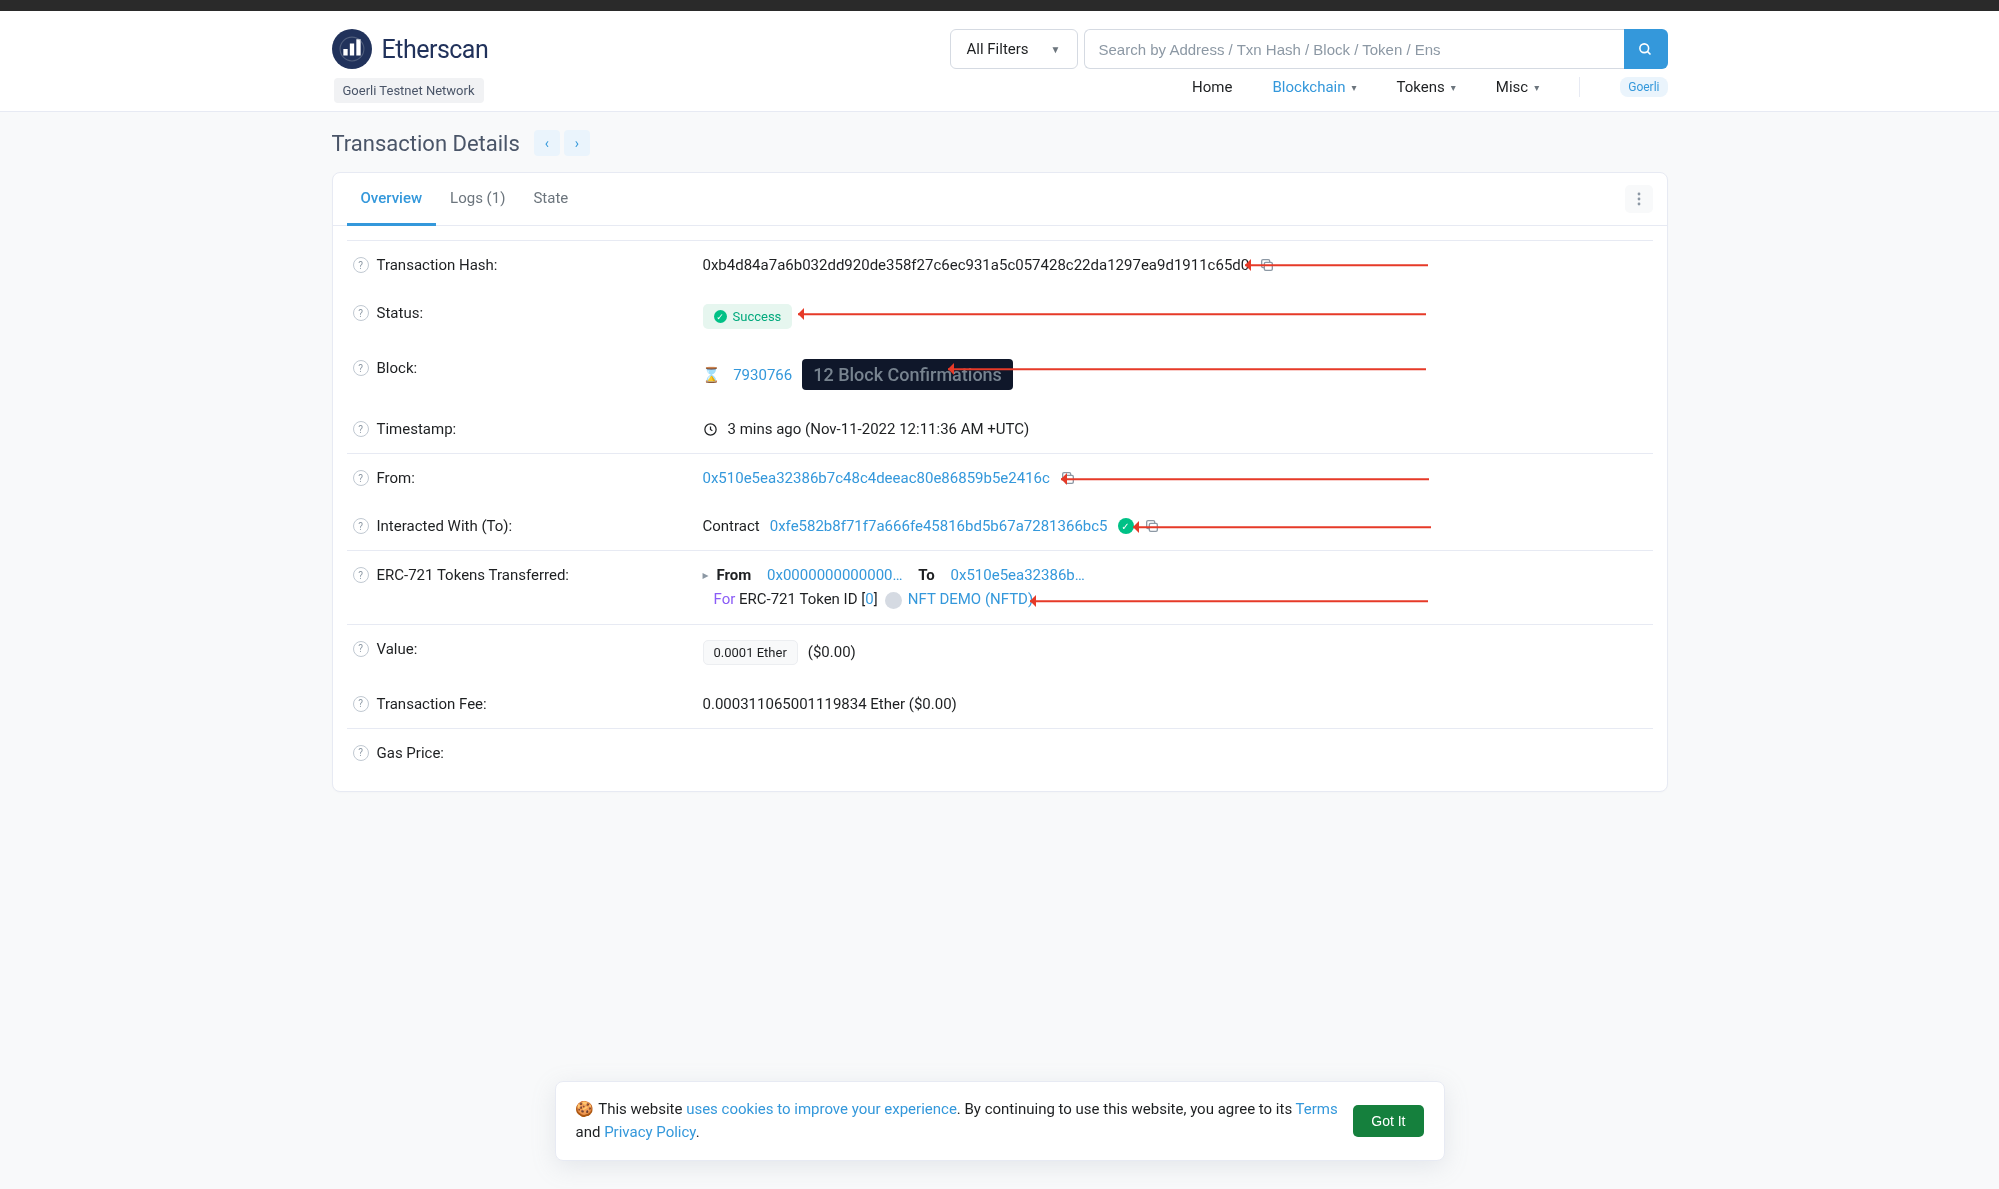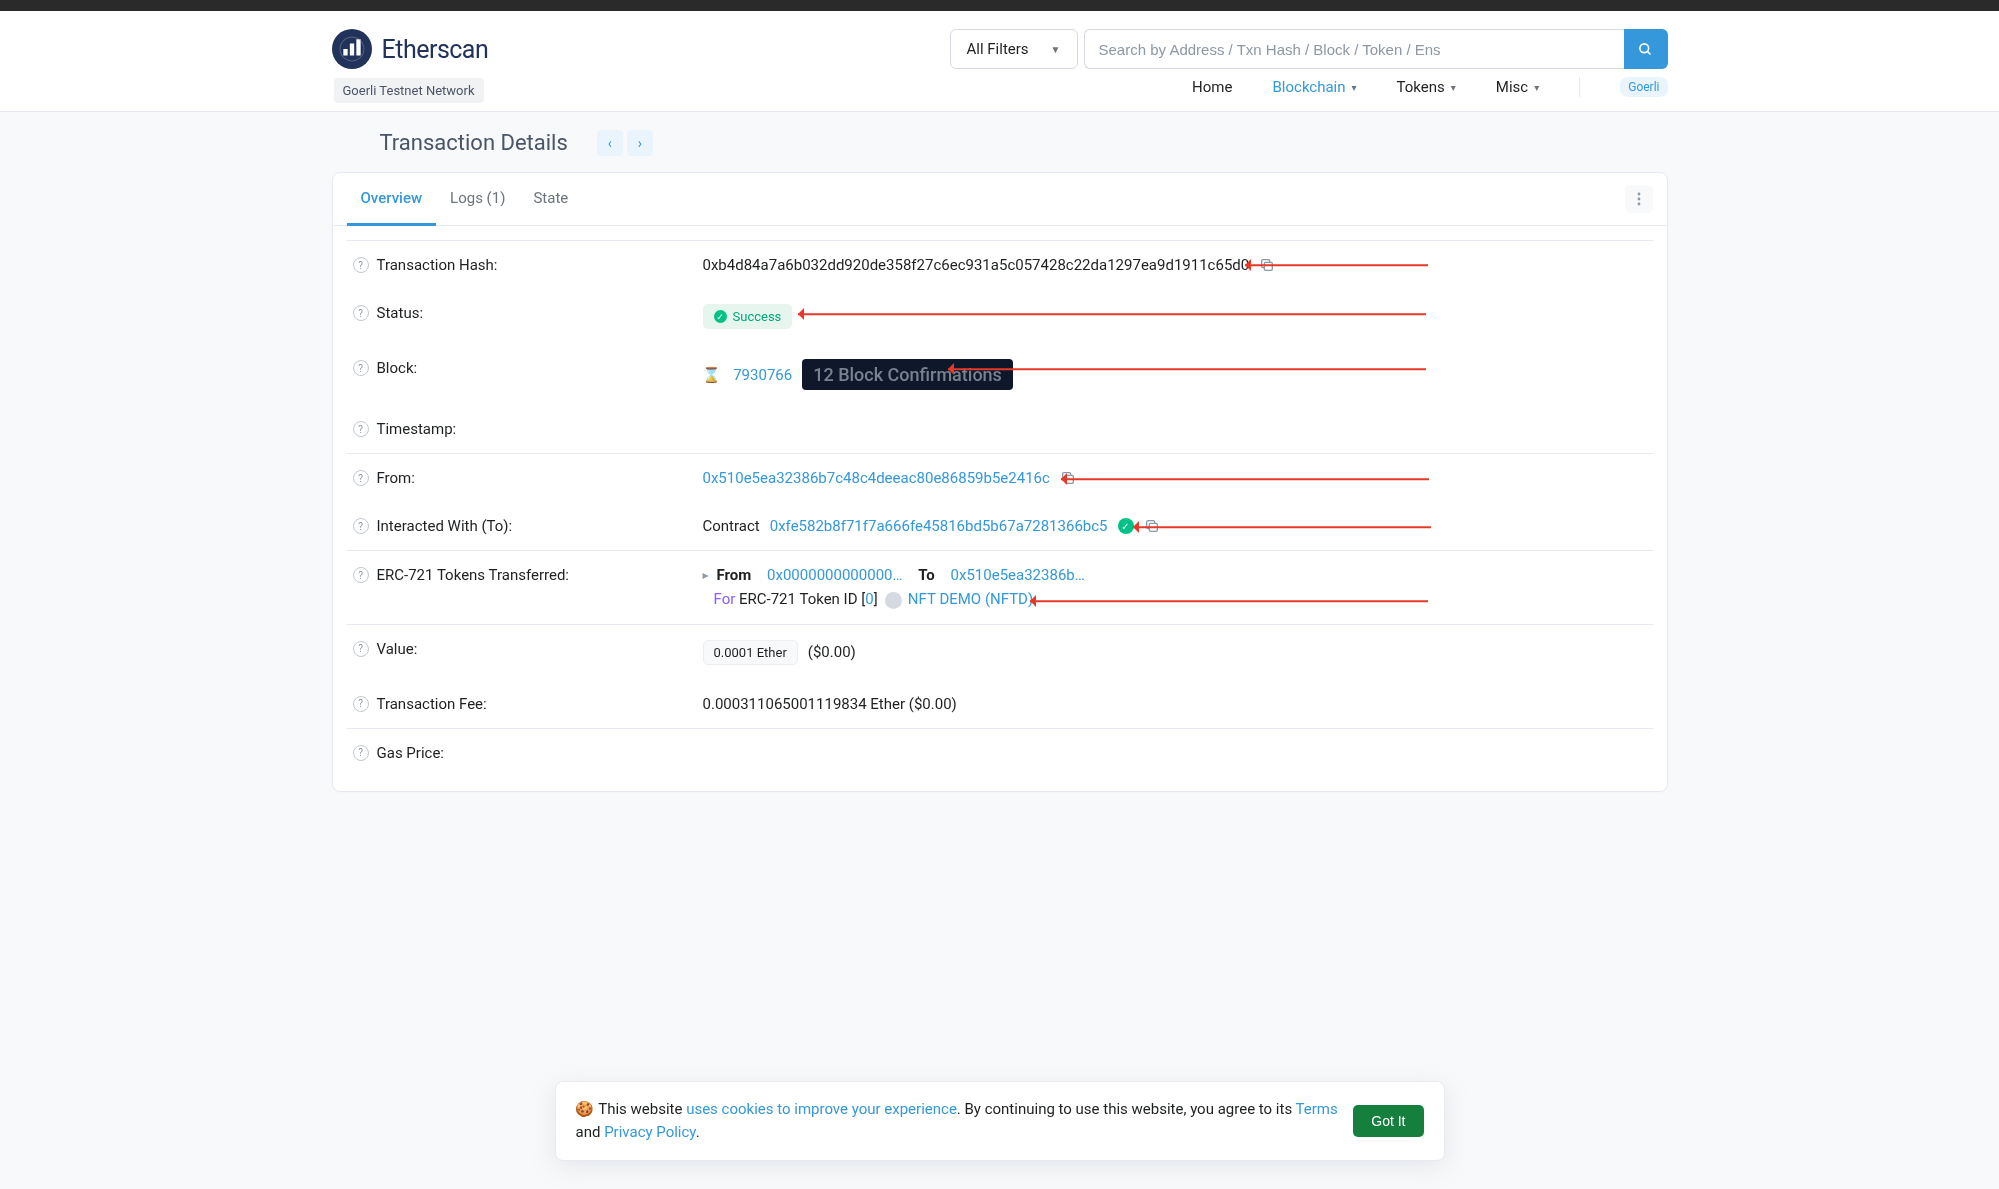--- a/index.html
+++ b/index.html
@@ -18,21 +18,21 @@
 .search-input::placeholder { color: #8c98a4; }
 .search-btn { width: 44px; background: #3498db; border: none; border-radius: 0 6px 6px 0; display: flex; align-items: center; justify-content: center; cursor: pointer; }
 .header-row2 { display: flex; align-items: center; justify-content: space-between; padding: 8px 0 0 0; }
 .net-badge { font-size: 13px; color: #4a5568; padding: 5px 9px; background: #f1f2f4; border-radius: 4px; display: inline-block; margin-left: 2px; margin-bottom: 8px;}
 .nav { display: flex; align-items: center; gap: 40px; padding-bottom: 14px; }
 .nav-item { color: #1e2022; font-size: 15px; cursor: pointer; display: flex; align-items: center; gap: 6px; }
 .nav-item.active { color: #3498db; }
 .nav-sep { width: 1px; height: 20px; background: #e7eaf3; }
 .goerli-pill { font-size: 12px; color: #3498db; background: #eaf4fc; border-radius: 8px; padding: 3px 8px; cursor: pointer; }
 .page { max-width: 1380px; margin: 0 auto; padding: 18px 22px 40px 22px; }
-.page-title-row { display: flex; align-items: flex-start; gap: 29px; margin-bottom: 16px; margin-left: 48px; }
+.page-title-row { display: flex; align-items: center; gap: 14px; margin-bottom: 16px; }
 .page-title { font-size: 22px; color: #4a5568; font-weight: 400; }
 .nav-arrow { width: 26px; height: 26px; background: #eaf4fc; border-radius: 4px; display: flex; align-items: center; justify-content: center; cursor: pointer; color: #3498db; font-size: 14px; }
 .nav-arrows { display: flex; gap: 4px; }
 .card { background: #fff; border: 1px solid #e7eaf3; border-radius: 8px; box-shadow: 0 1px 2px rgba(0,0,0,0.02); }
 .tabs { display: flex; align-items: center; border-bottom: 1px solid #e7eaf3; padding: 0 14px; position: relative; }
 .tab { padding: 16px 14px; font-size: 15px; color: #6c757d; cursor: pointer; border-bottom: 3px solid transparent; margin-bottom: -1px; }
 .tab.active { color: #3498db; border-bottom-color: #3498db; font-weight: 500; }
 .tab-menu { margin-left: auto; width: 28px; height: 28px; background: #f8f9fa; border-radius: 5px; display: flex; align-items: center; justify-content: center; cursor: pointer; color: #8c98a4; }
 .body-inner { padding: 14px 0; }
 .warning { color: #db4c4c; font-size: 15px; padding: 12px 20px 18px 20px; }
@@ -185,20 +185,27 @@
           <span class="conf-badge">12 Block Confirmations</span>
           <div class="arrow-annot" style="left:245px; width:490px; top:9px;"></div>
         </div>
       </div>
 
       <div class="row">
         <div class="row-label">
             <span class="help-icon">?</span>
             <span>Timestamp:</span>
           </div>
+        <div class="row-value">
+          <svg class="clock-icon" width="15" height="15" viewBox="0 0 24 24" fill="none" stroke="currentColor" stroke-width="2">
+              <circle cx="12" cy="12" r="9"></circle>
+              <path d="M12 7v5l3 2"></path>
+            </svg>
+          <span>3 mins ago (Nov-11-2022 12:11:36 AM +UTC)</span>
+        </div>
       </div>
 
       <hr class="hr">
 
       <div class="row">
         <div class="row-label">
             <span class="help-icon">?</span>
             <span>From:</span>
           </div>
         <div class="row-value">

